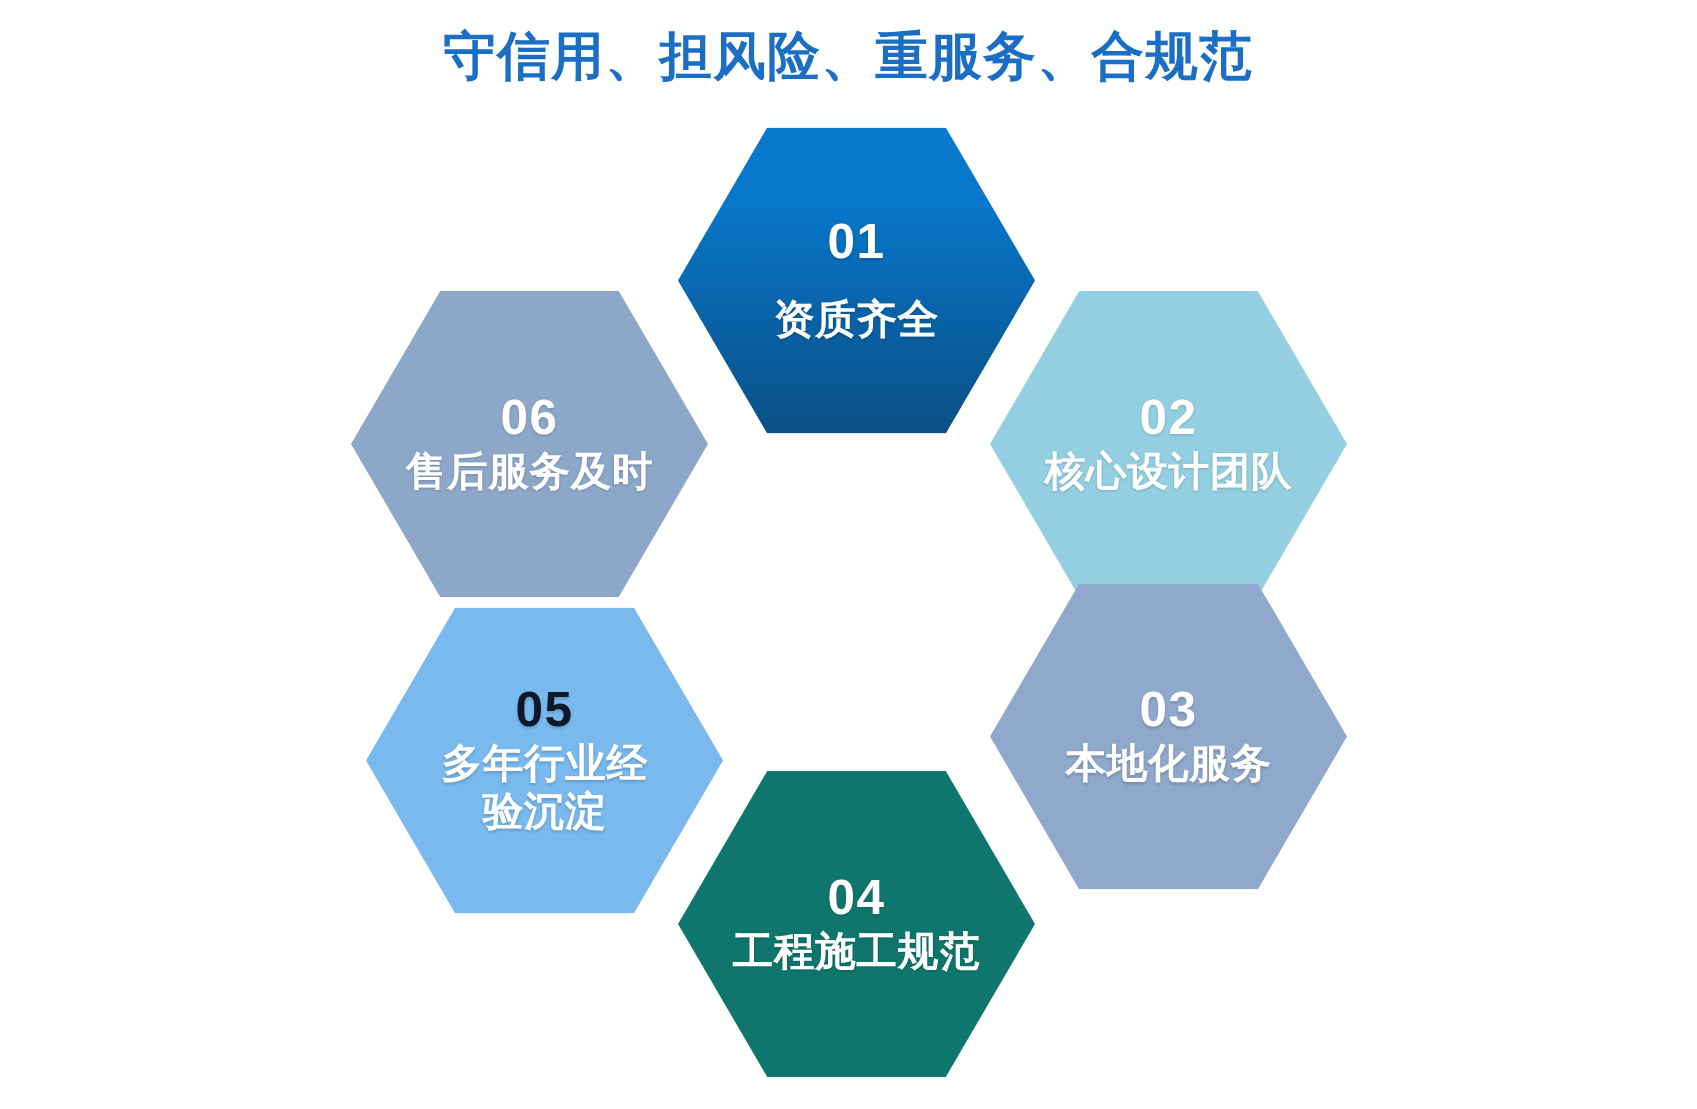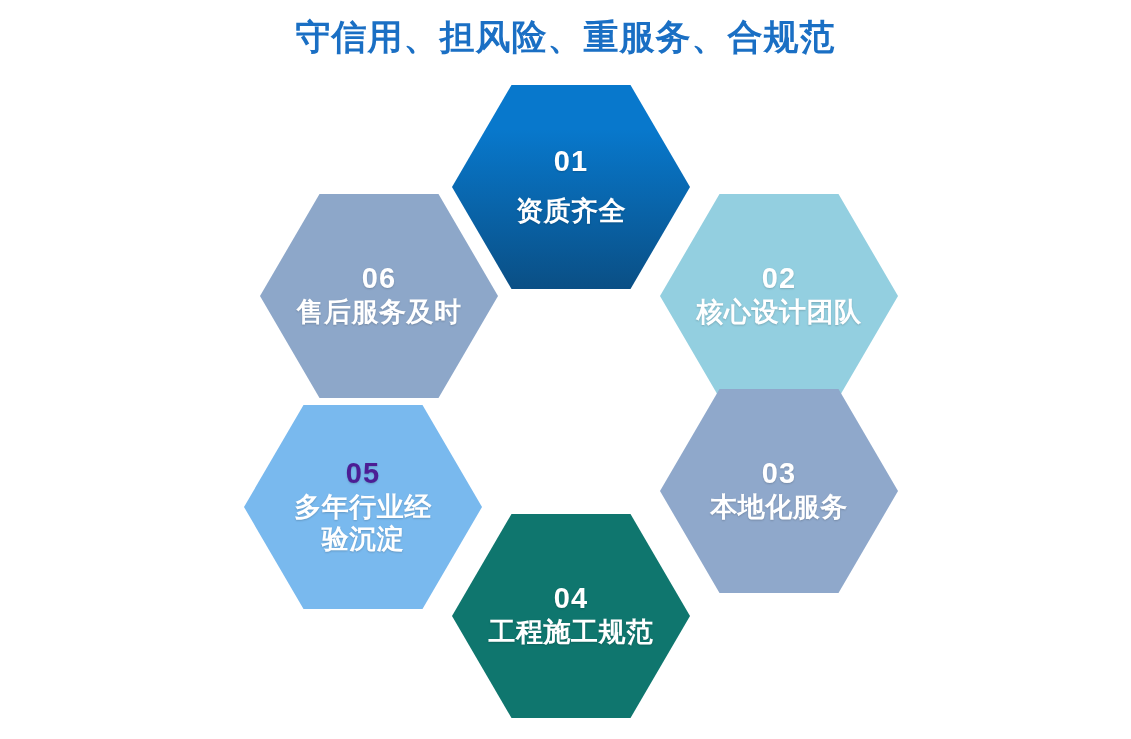--- a/index.html
+++ b/index.html
@@ -57,21 +57,21 @@
     clip-path: polygon(25% 0%, 75% 0%, 100% 50%, 75% 100%, 25% 100%, 0% 50%);
     display: flex;
     flex-direction: column;
     align-items: center;
     justify-content: center;
     box-sizing: border-box;
     padding: 0 14px;
   }
 
   .hex .num {
-    font-size: 29px;
+    font-size: 33px;
     font-weight: bold;
     color: #ffffff;
     line-height: 1.05;
     letter-spacing: 1px;
     text-shadow: 0 1px 2px rgba(0,0,0,0.18);
     margin-bottom: 2px;
   }
 
   .hex .label {
     font-size: 27px;
@@ -83,21 +83,21 @@
     text-shadow: 0 1px 2px rgba(0,0,0,0.18);
     white-space: pre-line;
   }
 
   
   #hex-01 { left: 452px; top:  85px; }
   #hex-02 { left: 660px; top: 194px; }
   #hex-03 { left: 660px; top: 389px; }
   #hex-04 { left: 452px; top: 514px; }
   #hex-05 { left: 244px; top: 405px; }
-  #hex-06 { left: 260px; top: 194px; }
+  #hex-06 { left: 234px; top: 194px; }
 
   
   #hex-02, #hex-06 { z-index: 2; }
   #hex-03, #hex-05 { z-index: 3; }
   #hex-04          { z-index: 4; }
   #hex-01          { z-index: 6; }
 
   
   #hex-05 .label { line-height: 1.2; }
 </style>
@@ -124,21 +124,21 @@
       <div class="num" style="color: rgb(255, 255, 255);">03</div>
       <div class="label" style="color: rgb(255, 255, 255);">本地化服务</div>
     </div>
 
     <div class="hex" id="hex-04" style="background: #0f766e;">
       <div class="num" style="color: rgb(255, 255, 255);">04</div>
       <div class="label" style="color: rgb(255, 255, 255);">工程施工规范</div>
     </div>
 
     <div class="hex" id="hex-05" style="background: rgb(121, 185, 238);">
-      <div class="num" style="color: #4c1d95;">05</div>
+      <div class="num" style="color: #0f172a;">05</div>
       <div class="label" style="color: rgb(255, 255, 255);">多年行业经
 验沉淀</div>
     </div>
 
     <div class="hex" id="hex-06" style="background: rgb(141, 167, 201);">
       <div class="num" style="color: rgb(255, 255, 255);">06</div>
       <div class="label" style="color: rgb(255, 255, 255);">售后服务及时</div>
     </div>
 
   </div>

